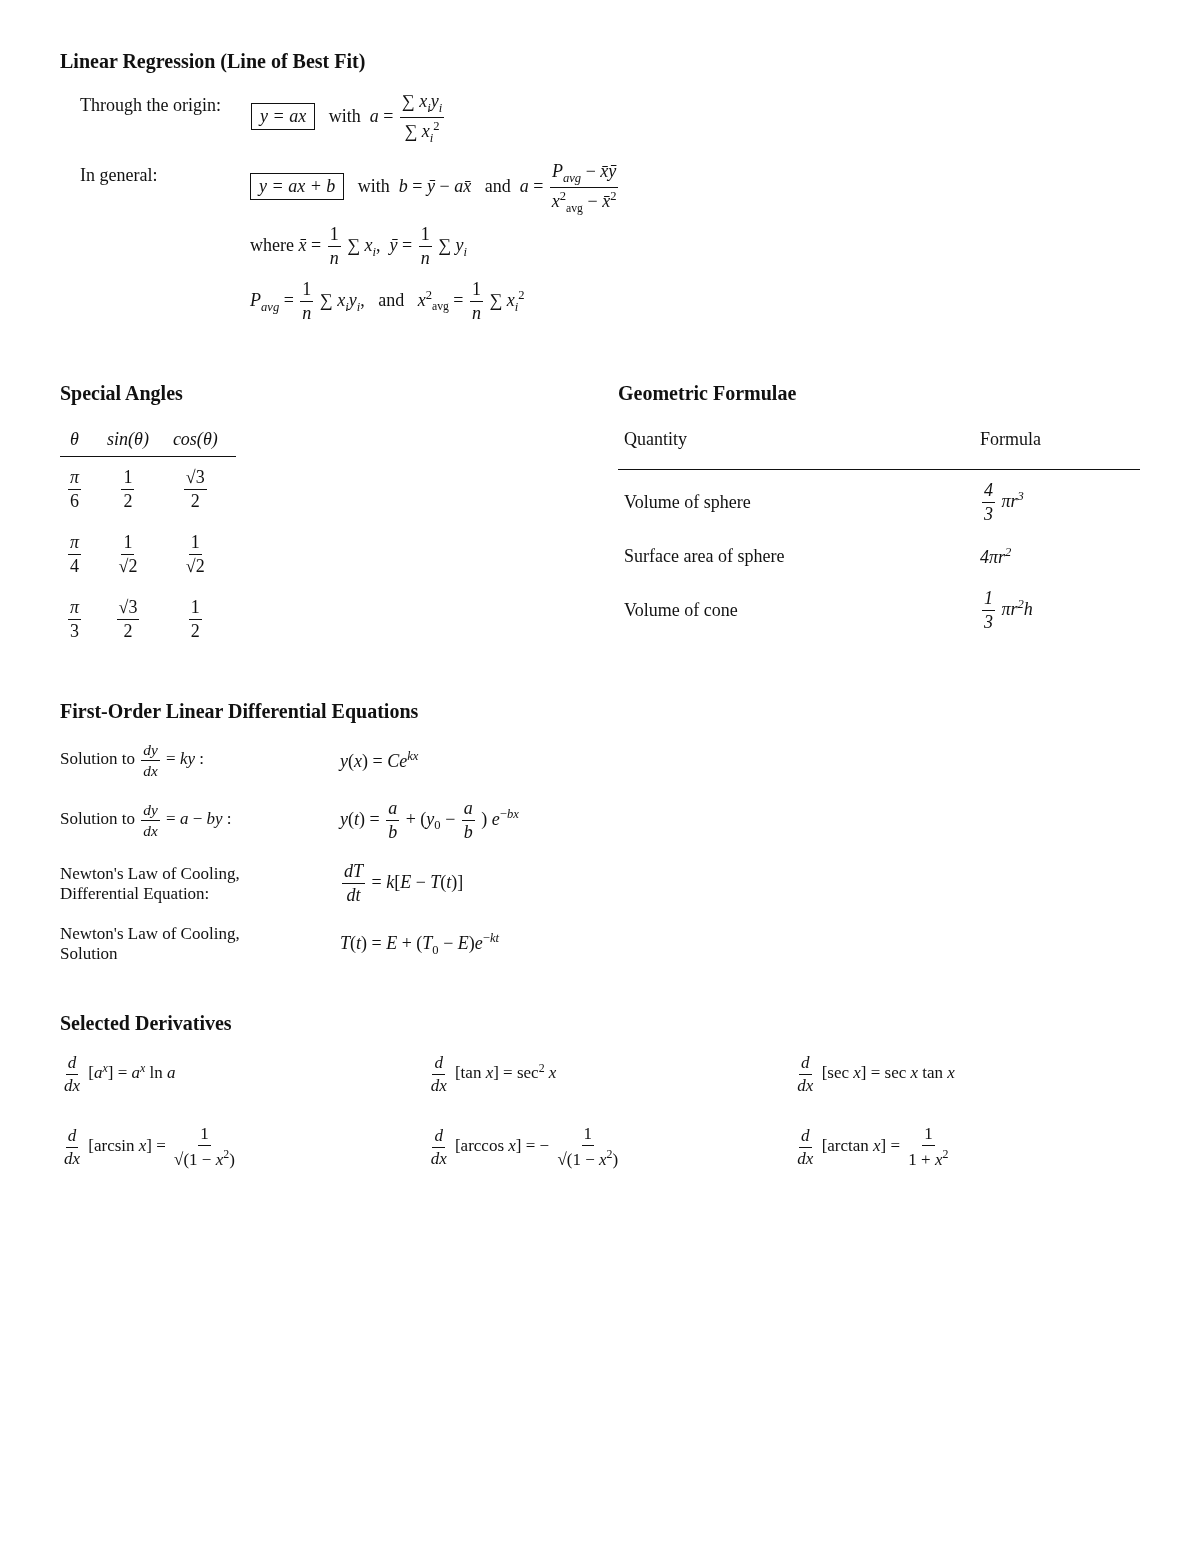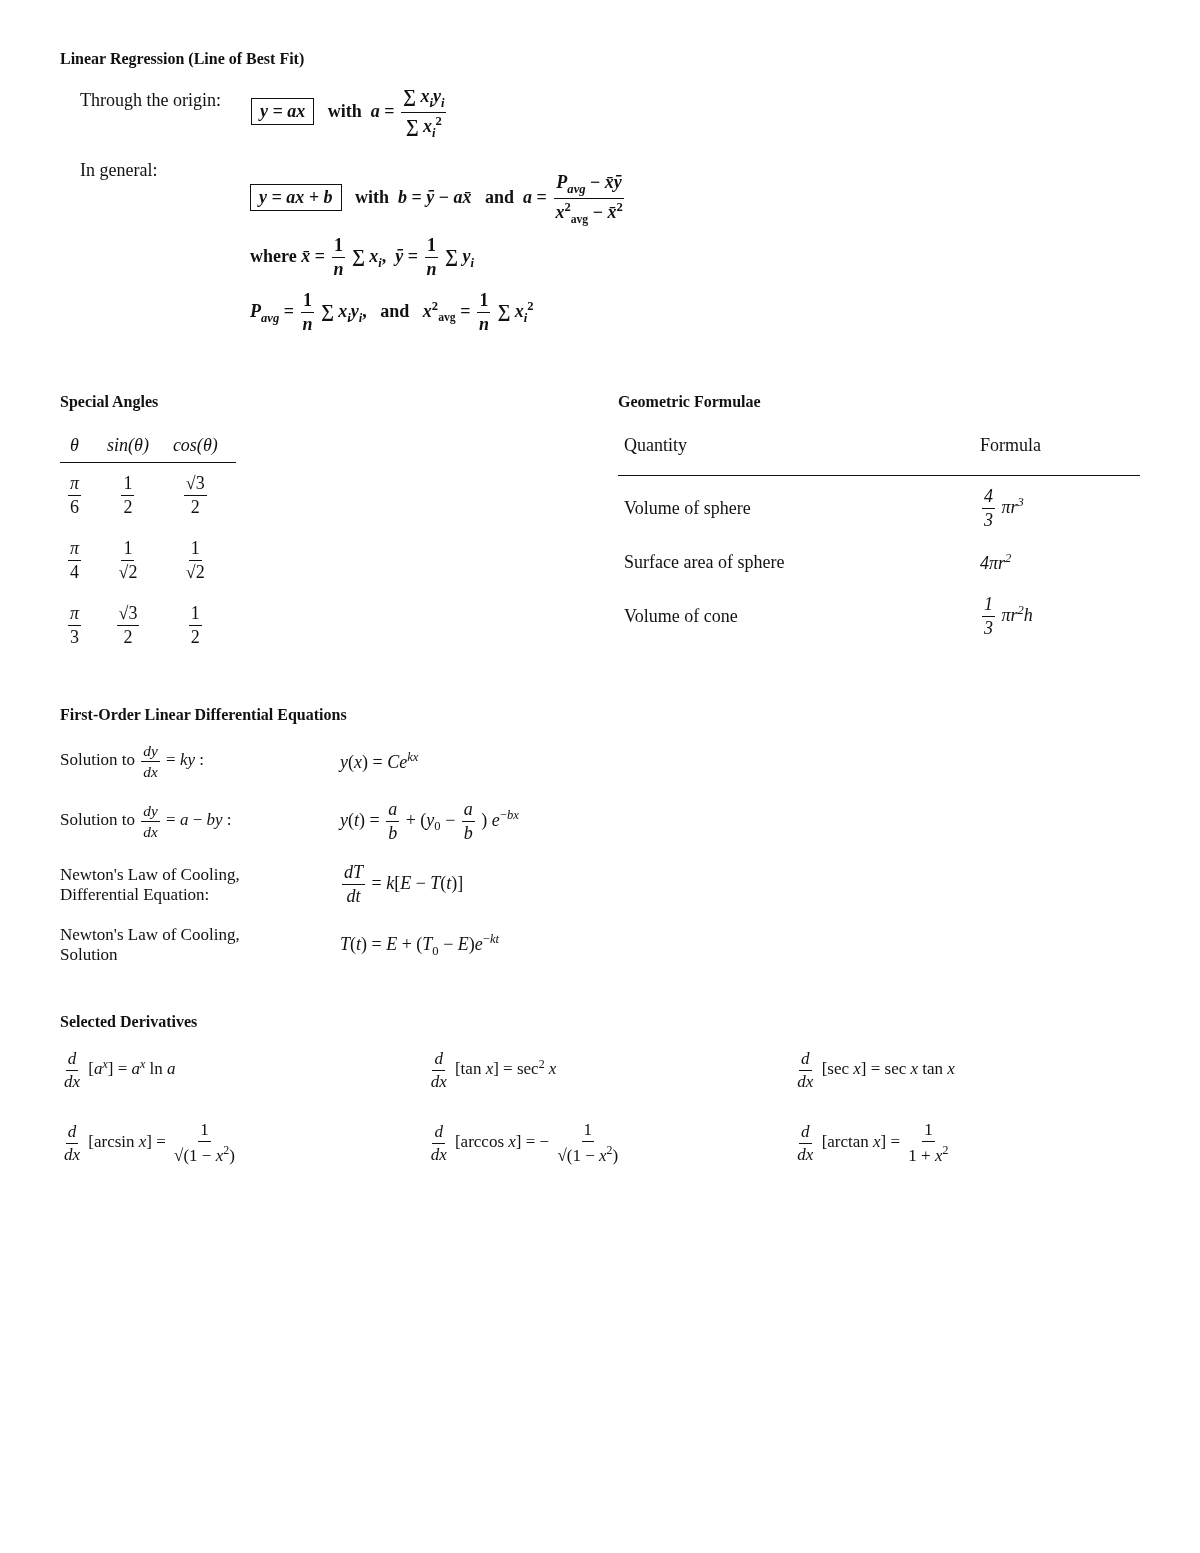--- a/index.html
+++ b/index.html
@@ -6,21 +6,21 @@
     body {
       background: #fff;
       color: #111;
       font-family: 'Times New Roman', Times, serif;
       font-size: 18px;
       padding: 50px 60px;
       max-width: 1200px;
     }
 
     h2 {
-      font-size: 16px;
+      font-size: 20px;
       font-weight: bold;
       margin-bottom: 18px;
     }
 
     section {
       margin-bottom: 48px;
     }
 
     
     .lr-block {
@@ -31,21 +31,20 @@
       align-items: flex-start;
       margin-bottom: 16px;
       gap: 30px;
     }
     .lr-label {
       min-width: 140px;
       padding-top: 4px;
     }
     .lr-formula {
       flex: 1;
-      font-weight: bold;
     }
     .boxed {
       display: inline-block;
       border: 1.5px solid #111;
       padding: 2px 8px;
       font-style: italic;
     }
     .frac {
       display: inline-flex;
       flex-direction: column;
@@ -57,21 +56,20 @@
       border-bottom: 1.5px solid #111;
       padding: 0 2px 1px;
       text-align: center;
     }
     .frac .den {
       padding: 1px 2px 0;
       text-align: center;
     }
     .lr-sub-row {
       margin-bottom: 10px;
-      margin-top: 16px;
     }
     sub { font-size: 0.7em; }
     sup { font-size: 0.7em; }
 
     
     .two-col {
       display: grid;
       grid-template-columns: 1fr 1fr;
       gap: 36px;
       align-items: start;

